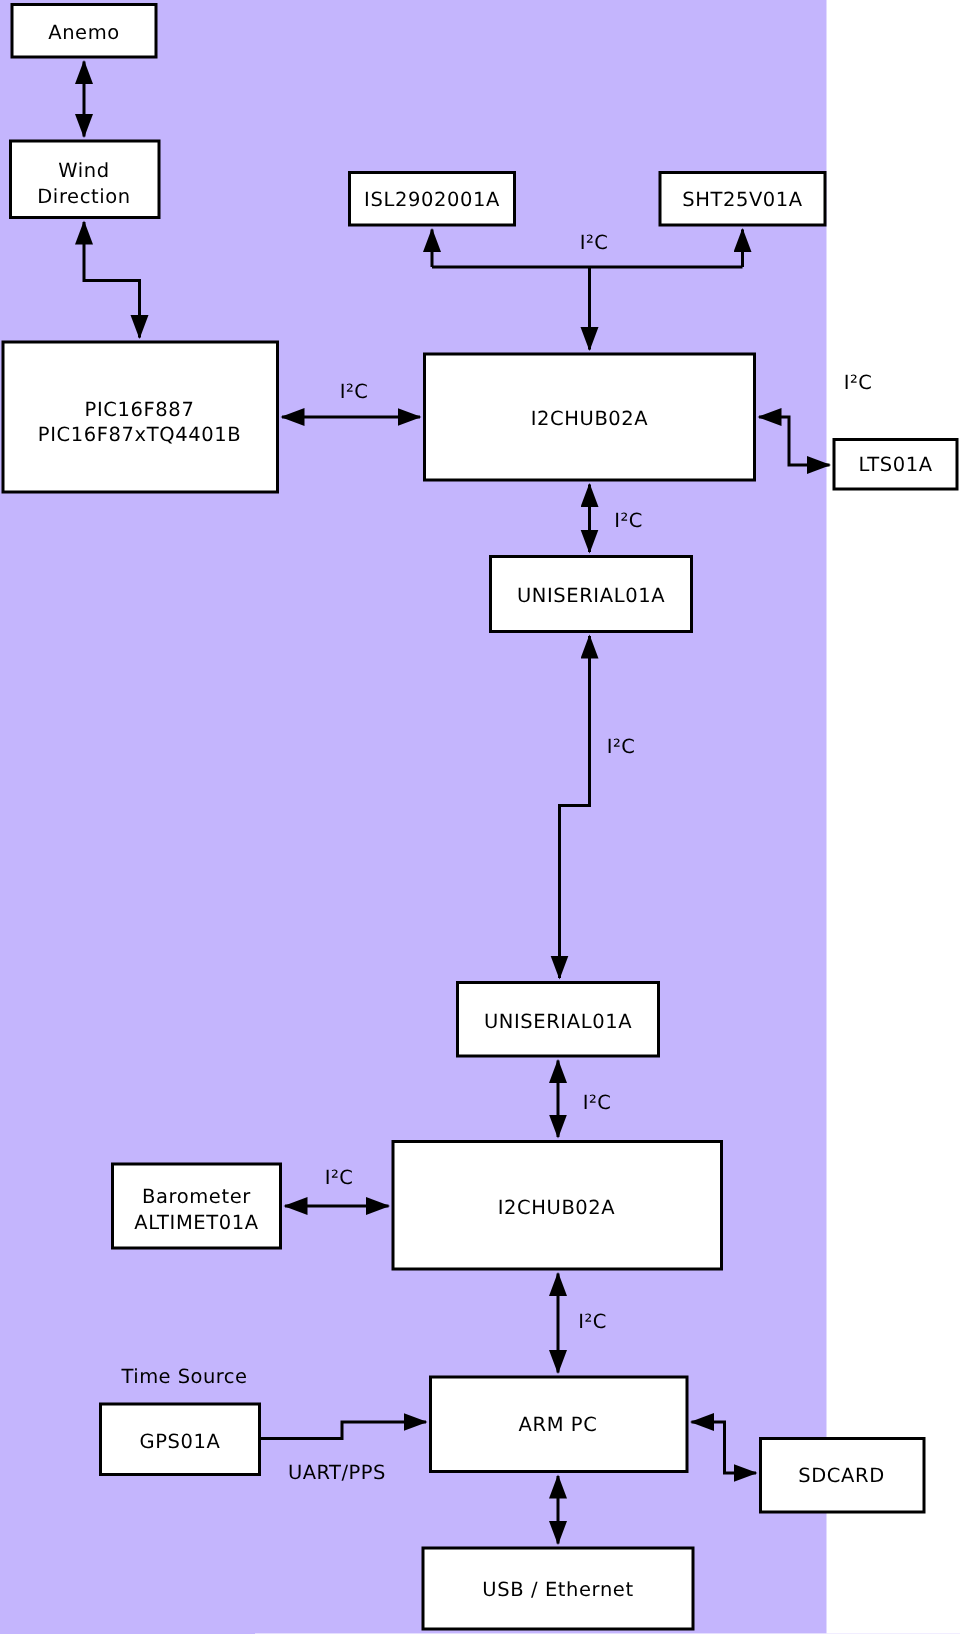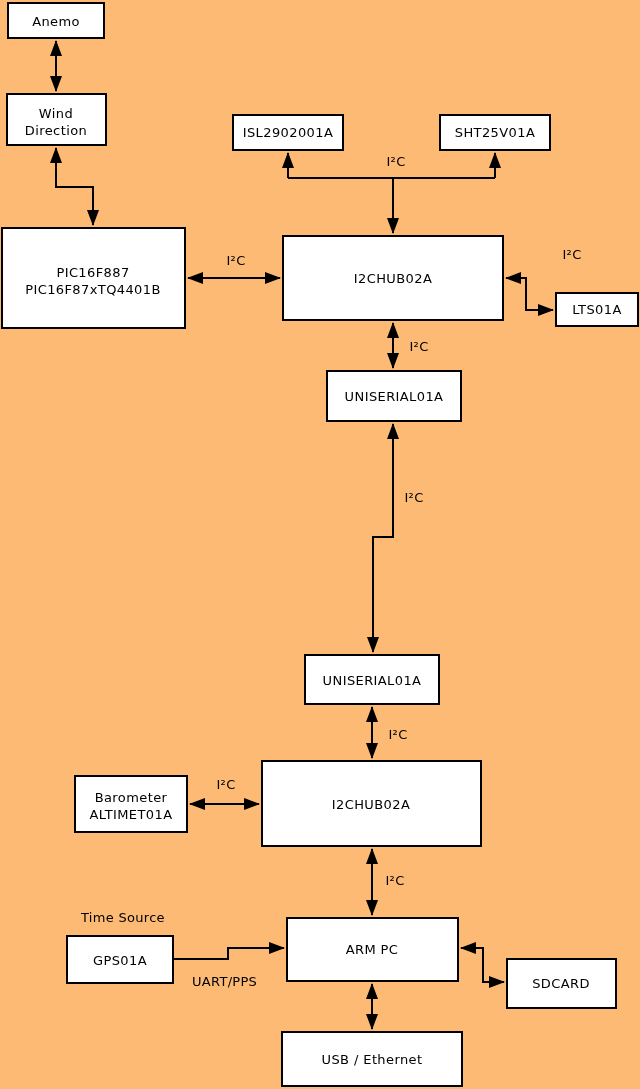--- a/index.html
+++ b/index.html
@@ -2,23 +2,23 @@
 <html><head>
 <meta charset="utf-8">
 <style>
   html, body {
     margin: 0;
     padding: 0;
     background: #ffffff;
   }
   .canvas {
     position: relative;
-    width: 640px;
+    width: 551px;
     height: 1089px;
-    background: #fdba74;
+    background: #c4b5fd;
     font-family: "DejaVu Sans", sans-serif;
   }
   svg {
     display: block;
   }
   .node-rect {
     fill: #ffffff;
     stroke: #000000;
     stroke-width: 2;
   }

